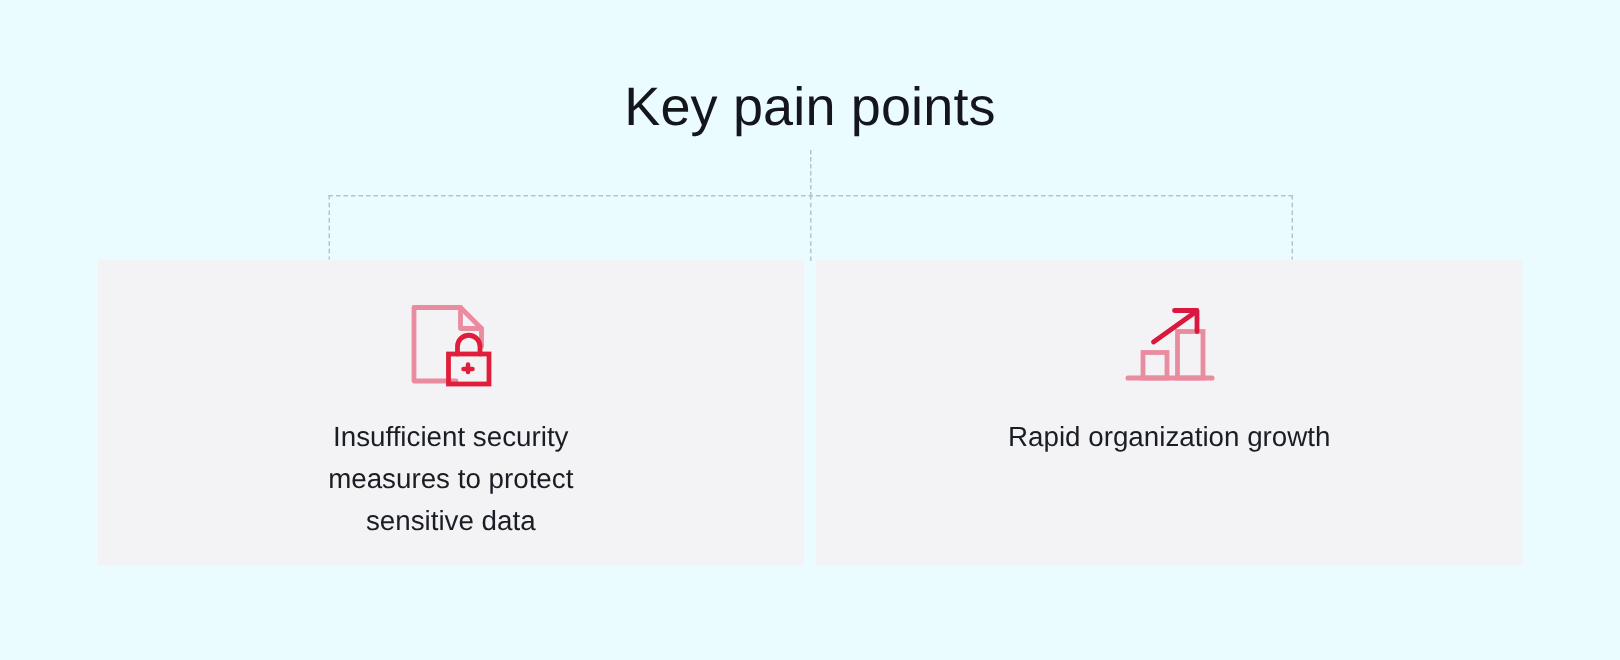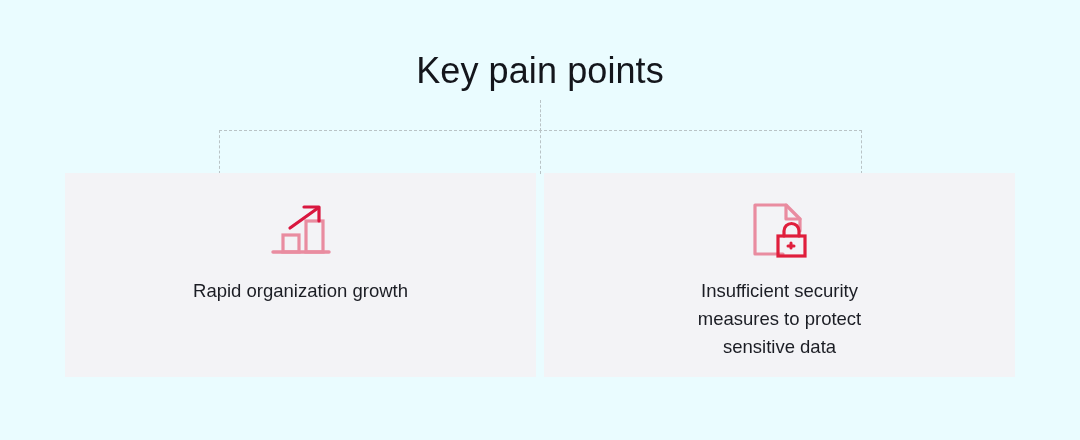--- a/index.html
+++ b/index.html
@@ -129,48 +129,48 @@
     <div class="conn-h"></div>
     <div class="conn-v conn-v-left"></div>
     <div class="conn-v conn-v-center-down"></div>
     <div class="conn-v conn-v-right"></div>
   </div>
 
   <div class="cards">
 
     <div class="card">
       <div class="card-icon">
+        <svg width="60" height="56" viewBox="0 0 60 56" fill="none">
+
+          <path d="M5 3 H36 L50 17 V29 M5 3 V52 H33" stroke="#e98ca0" stroke-width="3.2" fill="none" stroke-linecap="round" stroke-linejoin="round"></path>
+          <path d="M36 3 V17 H50" stroke="#e98ca0" stroke-width="3.2" fill="none" stroke-linecap="round" stroke-linejoin="round"></path>
+
+          <path d="M34 34 V29 a7.5 7.5 0 0 1 15 0 V34" stroke="#e01e3c" stroke-width="3.2" fill="none" stroke-linecap="round"></path>
+
+          <rect x="28" y="34" width="27" height="20" stroke="#e01e3c" stroke-width="3.2" fill="none"></rect>
+
+          <path d="M41 41 v5 M38 44 h6" stroke="#e01e3c" stroke-width="3" stroke-linecap="round"></path>
+        </svg>
+      </div>
+      <div class="card-text">Insufficient security measures to protect sensitive data</div>
+    </div>
+
+    <div class="card">
+      <div class="card-icon">
         <svg width="62" height="54" viewBox="0 0 62 54" fill="none">
 
           <line x1="3" y1="49" x2="59" y2="49" stroke="#e98ca0" stroke-width="3.4" stroke-linecap="round"></line>
 
           <rect x="13" y="32" width="16" height="17" stroke="#e98ca0" stroke-width="3.2" fill="none"></rect>
 
           <rect x="36" y="18" width="17" height="31" stroke="#e98ca0" stroke-width="3.2" fill="none"></rect>
 
           <line x1="20" y1="25" x2="48" y2="5" stroke="#d9173f" stroke-width="3.2" stroke-linecap="round"></line>
 
           <polyline points="34,4 49,4 49,18" stroke="#d9173f" stroke-width="3.2" fill="none" stroke-linecap="round" stroke-linejoin="round"></polyline>
         </svg>
       </div>
       <div class="card-text">Rapid organization growth</div>
     </div>
 
-    <div class="card">
-      <div class="card-icon">
-        <svg width="60" height="56" viewBox="0 0 60 56" fill="none">
-
-          <path d="M5 3 H36 L50 17 V29 M5 3 V52 H33" stroke="#e98ca0" stroke-width="3.2" fill="none" stroke-linecap="round" stroke-linejoin="round"></path>
-          <path d="M36 3 V17 H50" stroke="#e98ca0" stroke-width="3.2" fill="none" stroke-linecap="round" stroke-linejoin="round"></path>
-
-          <path d="M34 34 V29 a7.5 7.5 0 0 1 15 0 V34" stroke="#e01e3c" stroke-width="3.2" fill="none" stroke-linecap="round"></path>
-
-          <rect x="28" y="34" width="27" height="20" stroke="#e01e3c" stroke-width="3.2" fill="none"></rect>
-
-          <path d="M41 41 v5 M38 44 h6" stroke="#e01e3c" stroke-width="3" stroke-linecap="round"></path>
-        </svg>
-      </div>
-      <div class="card-text">Insufficient security measures to protect sensitive data</div>
-    </div>
-
 
   </div>
 </div>
 
 </body></html>

